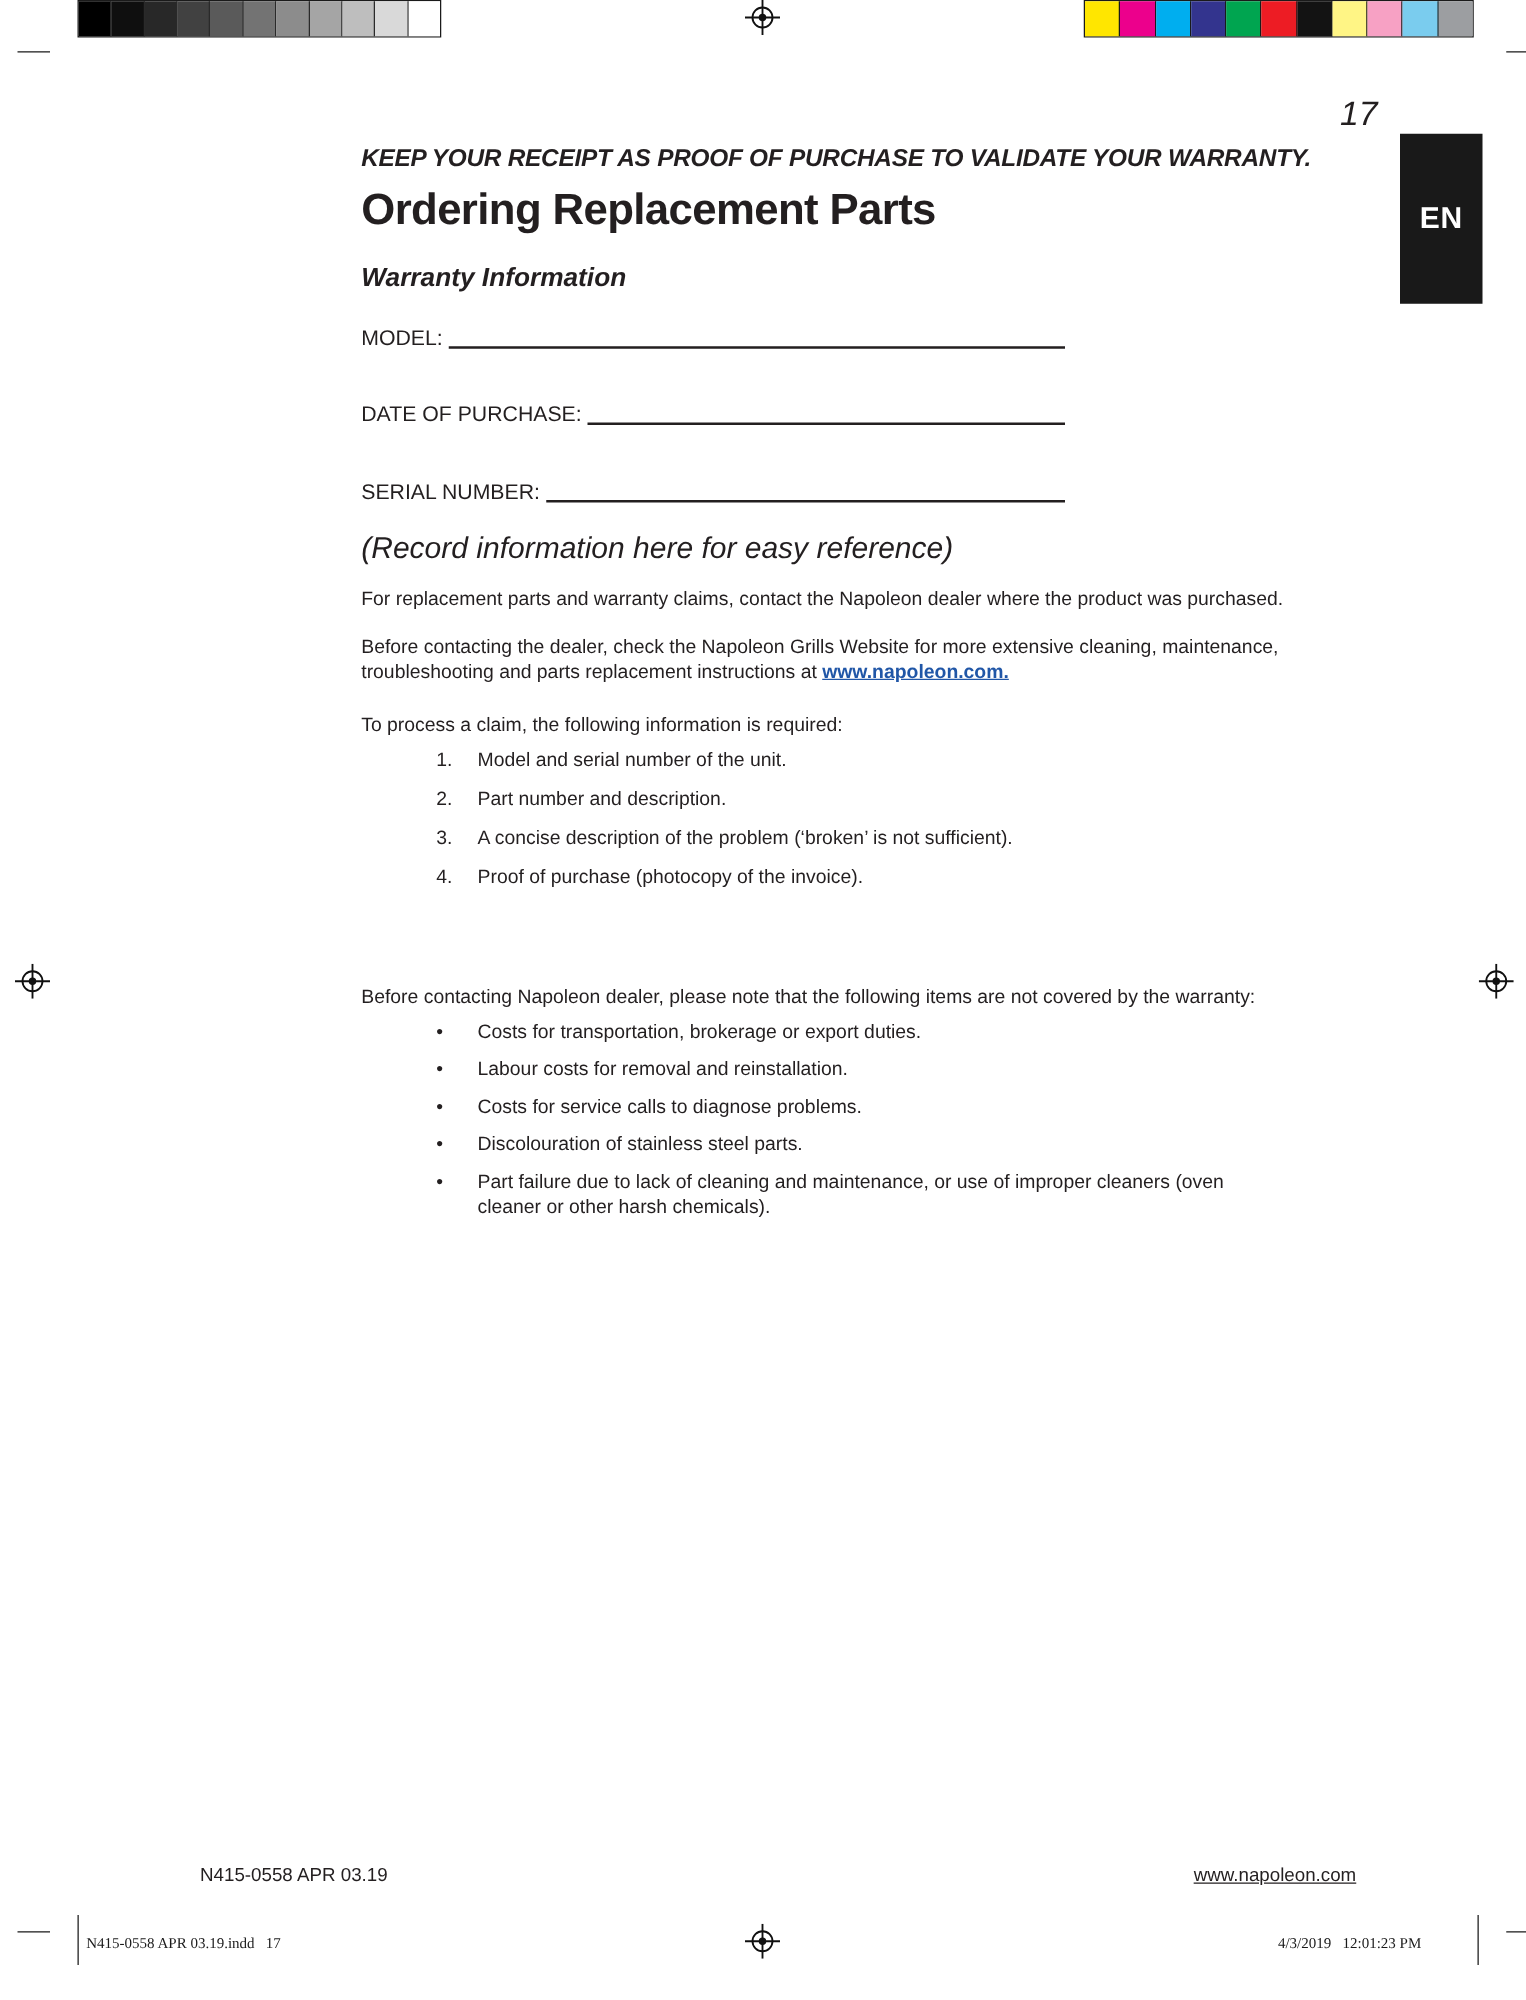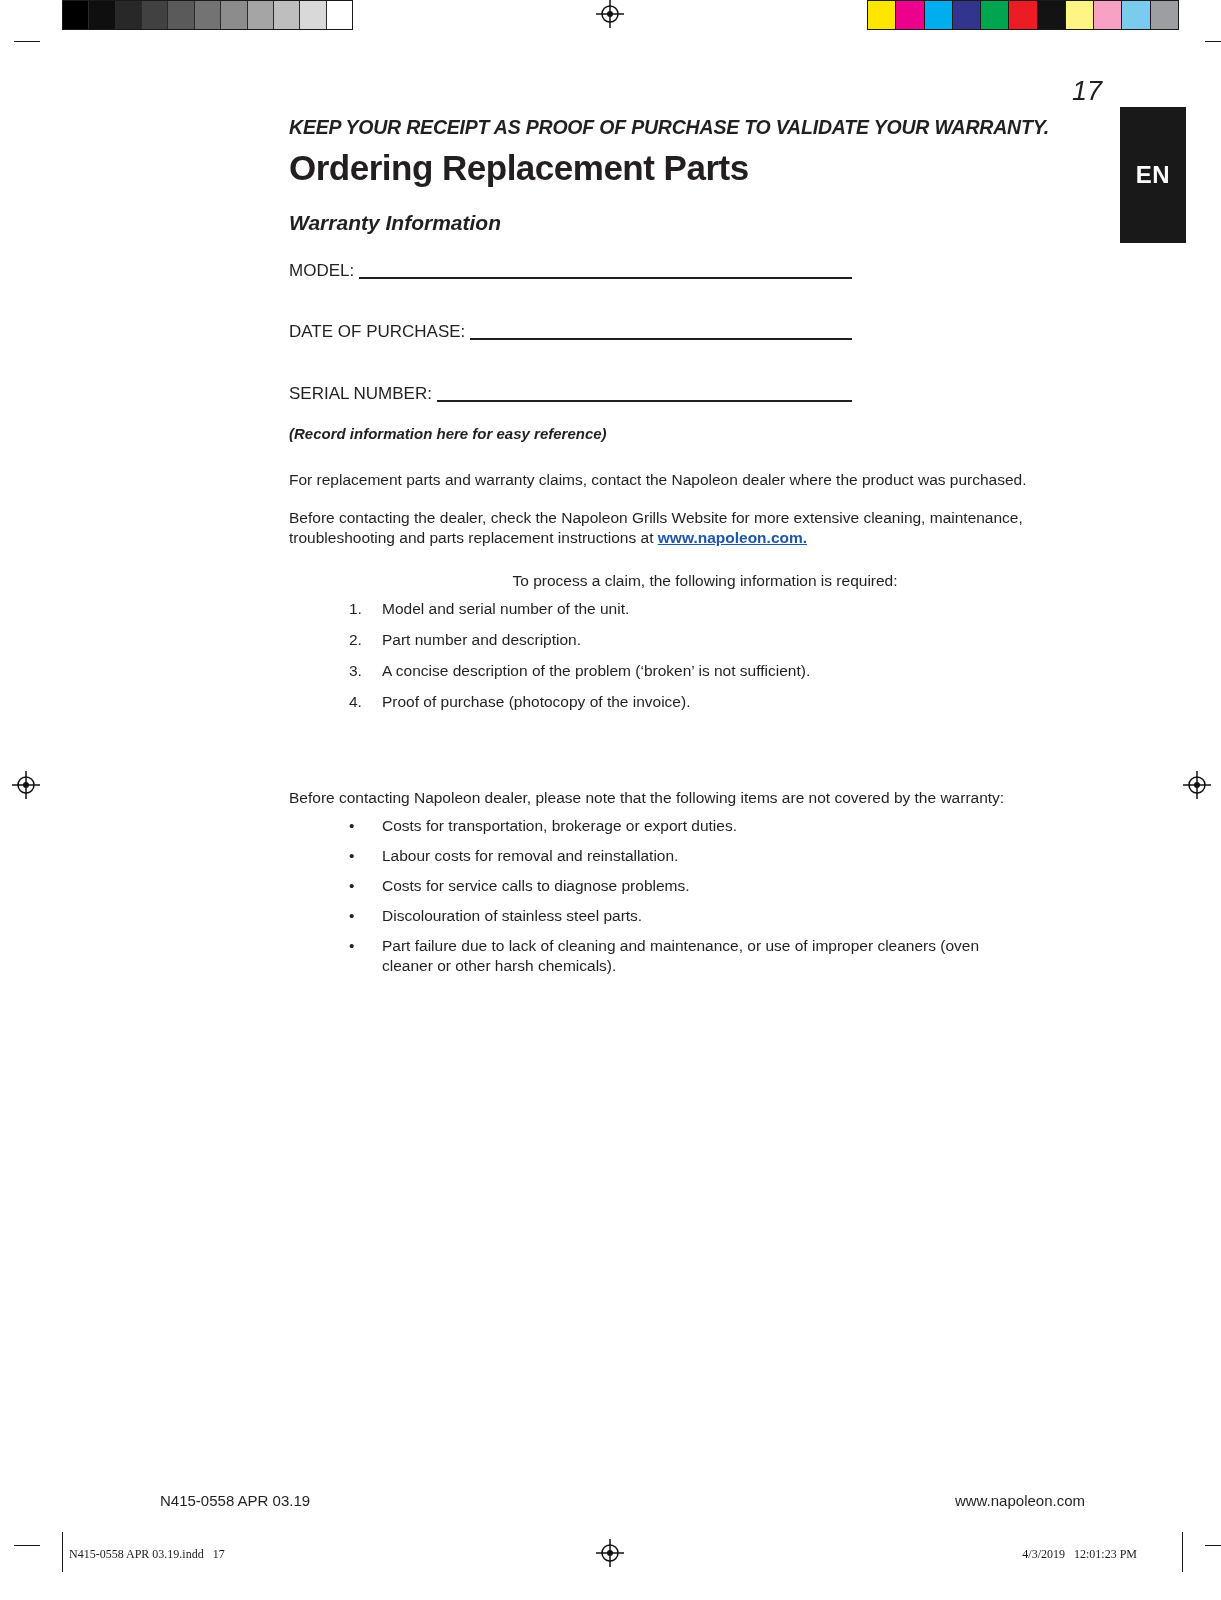--- a/index.html
+++ b/index.html
@@ -52,43 +52,43 @@
   }
   .doc-subtitle {
     left:277px; top:211px; width:600px;
     font-weight:bold; font-style:italic; font-size:21px;
   }
   .form-row { left:277px; width:563px; display:flex; font-size:17px; }
   .form-row .form-label { white-space:nowrap; padding-right:5px; }
   .form-row .form-line { flex:1 1 auto; border-bottom:2px solid #231f20; margin-bottom:2px; }
   .record-note {
     left:277px; top:425px; width:700px;
-    font-weight:bold; font-style:italic; font-size:15px;
+    font-weight:normal; font-style:italic; font-size:24px;
   }
   .body-text { font-size:15.5px; line-height:20px; color:#231f20; }
   .para-contact   { left:277px; top:470px; width:800px; }
   .para-website   { left:277px; top:508px; width:786px; }
-  .claim-intro    { left:293px; top:571px; width:800px;text-align:center; }
+  .claim-intro    { left:277px; top:571px; width:800px; }
   .inspection     { left:277px; top:725px; width:756px; }
   .exclusions-intro { left:277px; top:788px; width:810px; }
   .link {
     color:var(--link-color,#2056a7); font-weight:bold; text-decoration:underline; cursor:pointer;
   }
   .list { left:277px; }
   .claim-list { top:599px; width:760px; }
   .bullet-list { top:816px; width:760px; }
   .list-item { display:flex; padding-left:60px; margin-bottom:11px; }
   .bullet-list .list-item { margin-bottom:10px; }
   .list-item .marker { flex:0 0 33px; }
   .list-item .list-text { flex:1 1 auto; }
   .bullet-list .list-item .list-text { max-width:645px; }
 
   
   .footer-doc { left:148px; top:1492px; font-size:15px; }
-  .footer-web { position:absolute; right:136px; top:1492px; font-size:15px; }
+  .footer-web { position:absolute; right:136px; top:1492px; font-size:15px;text-decoration:underline; }
   .print-foot {
     font-family:"Liberation Serif", serif; font-size:12px; color:#1a1a1a; white-space:pre;
   }
   .print-foot-left  { left:57px; top:1547px; }
   .print-foot-right { position:absolute; right:84px; top:1547px; }
 </style>
 </head>
 <body>
 
 <div class="page">

